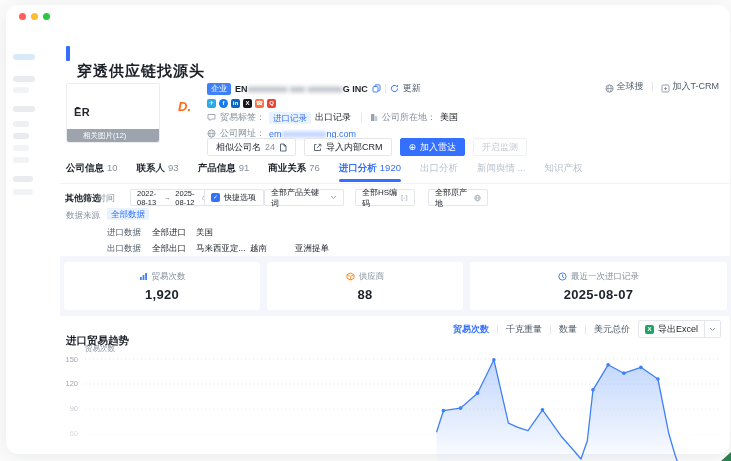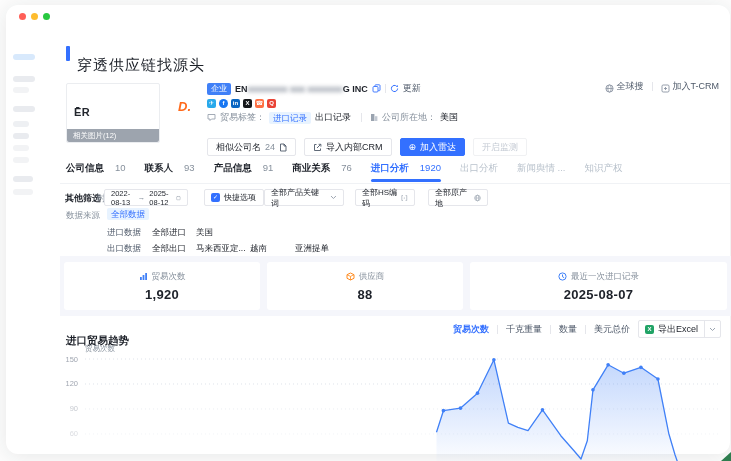--- a/index.html
+++ b/index.html
@@ -8,30 +8,30 @@
   .win-bg{position:absolute;left:6px;top:5px;right:1px;bottom:7px;background:#fff;border-radius:12px;
           box-shadow:0 2px 22px rgba(31,35,41,.10);}
   .abs{position:absolute;}
   
   .tl{position:absolute;left:19px;top:13px;display:flex;gap:5px;}
   .tl span{width:7px;height:7px;border-radius:50%;display:block;}
   
   .skel{position:absolute;border-radius:3px;height:6px;}
   
   .title-bar{position:absolute;left:66px;top:46px;width:4px;height:15px;background:#3370ff;border-radius:1px;}
-  .page-title{position:absolute;left:77px;top:56px;font-size:15px;font-weight:normal;color:#1d2129;letter-spacing:1px;}
+  .page-title{position:absolute;left:77px;top:62px;font-size:15px;font-weight:bold;color:#1d2129;letter-spacing:1px;}
   
   .hdr-actions{position:absolute;right:12px;top:80px;display:flex;align-items:center;gap:8px;font-size:9px;color:#4e5969;}
   .hdr-actions .item{display:flex;align-items:flex-end;gap:3px;cursor:pointer;}
   .vsep{width:1px;height:9px;background:#e5e6eb;display:inline-block;}
   
   .logo-box{position:absolute;left:66px;top:83px;width:94px;height:60px;border:1px solid #ebedf0;border-radius:2px;background:#fff;}
   .logo-txt{position:absolute;left:7px;top:22px;font-size:11px;font-weight:bold;color:#23272e;letter-spacing:.5px;}
   .logo-strip{position:absolute;left:0;right:0;bottom:0;height:13px;background:rgba(140,148,160,.85);color:#fff;
-              font-size:7.5px;line-height:13px;padding-left:6px;border-radius:0 0 2px 2px;}
+              font-size:7.5px;line-height:13px;padding-left:16px;border-radius:0 0 2px 2px;}
   .logo-mark{position:absolute;left:178px;top:99px;font-size:13px;font-weight:bold;color:#ff6a1b;font-style:italic;}
   
   .info{position:absolute;left:207px;top:82px;width:420px;}
   .row{display:flex;align-items:center;gap:4px;margin-bottom:3px;height:13px;font-size:9px;color:#1d2129;}
   .chip-blue{background:#4080f7;color:#fff;font-size:8px;padding:1px 4px;border-radius:2px;line-height:10px;}
   .chip-light{background:#e8f3ff;color:#3370ff;font-size:8.5px;padding:1px 4px;border-radius:2px;line-height:10px;}
   .bold{font-weight:bold;}
   .gray{color:#86909c;}
   .blur-dark{filter:blur(2px);color:#6b7585;}
   .blur-blue{filter:blur(2px);color:#3370ff;}
@@ -40,21 +40,21 @@
   .soc.s0{background:#29a9eb;}.soc.s1{background:#1877f2;border-radius:50%;}.soc.s2{background:#0a66c2;}
   .soc.s3{background:#15171a;}.soc.s4{background:#ff7043;}.soc.s5{background:#e94335;}
   
   .btns{position:absolute;left:207px;top:138px;display:flex;gap:8px;}
   .btn{height:18px;border:1px solid #e5e6eb;border-radius:2px;background:#fff;display:flex;align-items:center;
        gap:4px;padding:0 8px;font-size:9px;color:#1d2129;cursor:pointer;}
   .btn.primary{background:#3370ff;border-color:#3370ff;color:#fff;}
   .btn.disabled{border-color:#f0f1f3;color:#c5cbd4;}
   
   .tabs{position:absolute;left:66px;top:162px;display:flex;gap:19px;height:21px;align-items:flex-start;}
-  .tab{display:flex;gap:11px;font-size:9.5px;color:#1d2129;font-weight:bold;position:relative;padding-bottom:7px;cursor:pointer;}
+  .tab{display:flex;gap:3px;font-size:9.5px;color:#1d2129;font-weight:bold;position:relative;padding-bottom:7px;cursor:pointer;}
   .tab .cnt{color:#86909c;font-weight:normal;}
   .tab.active{color:#3370ff;}
   .tab.active .cnt{color:#3370ff;}
   .tab.active::after{content:"";position:absolute;left:0;right:0;bottom:0;height:3px;background:#3370ff;border-radius:2px;}
   .tab.dim{color:#b9c2cc;font-weight:normal;align-items:flex-end;}
   .divider{position:absolute;left:60px;right:0;top:183px;height:1px;background:#f0f2f5;}
   
   .f-label{position:absolute;top:192px;font-size:9px;}
   .fbox{position:absolute;top:189px;height:17px;border:1px solid #e5e6eb;border-radius:2px;background:#fff;
         display:flex;align-items:center;gap:4px;padding:0 6px;font-size:8px;color:#1d2129;cursor:pointer;}
@@ -165,20 +165,31 @@
       <span class="chip-light">进口记录</span>
       <span>出口记录</span>
       <span class="vsep" style="margin-left:6px"></span>
       <svg width="8" height="9" viewBox="0 0 8 9" style="margin-left:4px">
           <rect x="1" y="1" width="3.4" height="7" fill="#9aa3af"></rect>
           <rect x="4.8" y="3.2" width="2.6" height="4.8" fill="#c3c9d2"></rect>
         </svg>
       <span class="gray">公司所在地：</span>
       <span>美国</span>
     </div>
+    <div class="row">
+      <svg width="9" height="9" viewBox="0 0 9 9">
+          <circle cx="4.5" cy="4.5" r="3.6" fill="none" stroke="#9aa3af" stroke-width=".9"></circle>
+          <ellipse cx="4.5" cy="4.5" rx="1.7" ry="3.6" fill="none" stroke="#9aa3af" stroke-width=".8"></ellipse>
+          <line x1="1" y1="4.5" x2="8" y2="4.5" stroke="#9aa3af" stroke-width=".8"></line>
+        </svg>
+      <span class="gray">公司网址：</span>
+      <span class="link">
+        <span>em</span><span class="blur-blue">xxxxxxxxxx</span><span>ng.com</span>
+      </span>
+    </div>
   </div>
 
   <div class="btns">
     <div class="btn">
       <span>相似公司名</span>
       <span class="gray">24</span>
       <svg width="8" height="9" viewBox="0 0 8 9">
           <path d="M1.5 1h3.5L7 3v5H1.5z" fill="none" stroke="#4e5969" stroke-width=".9"></path>
           <path d="M5 1v2h2" fill="none" stroke="#4e5969" stroke-width=".9"></path>
         </svg>
@@ -228,21 +239,21 @@
         <span>新闻舆情 ...</span>
       </div>
     <div class="tab dim">
         <span>知识产权</span>
       </div>
   </div>
   <div class="divider"></div>
 
   <span class="f-label" style="left:65px;color:#1d2129;font-weight:bold">其他筛选</span>
   <span class="f-label gray" style="left:97px">时间</span>
-  <div class="fbox" style="left:104px;width:84px;font-size:7.5px">
+  <div class="fbox" style="left:130px;width:84px;font-size:7.5px">
     <span>2022-08-13</span>
     <span class="gray">→</span>
     <span>2025-08-12</span>
     <svg width="8" height="8" viewBox="0 0 8 8">
         <rect x="1" y="1.6" width="6" height="5.4" rx=".8" fill="none" stroke="#9aa3af" stroke-width=".8"></rect>
         <line x1="2.6" y1=".6" x2="2.6" y2="2.2" stroke="#9aa3af" stroke-width=".8"></line>
         <line x1="5.4" y1=".6" x2="5.4" y2="2.2" stroke="#9aa3af" stroke-width=".8"></line>
       </svg>
   </div>
   <div class="fbox" style="left:204px;width:60px">

